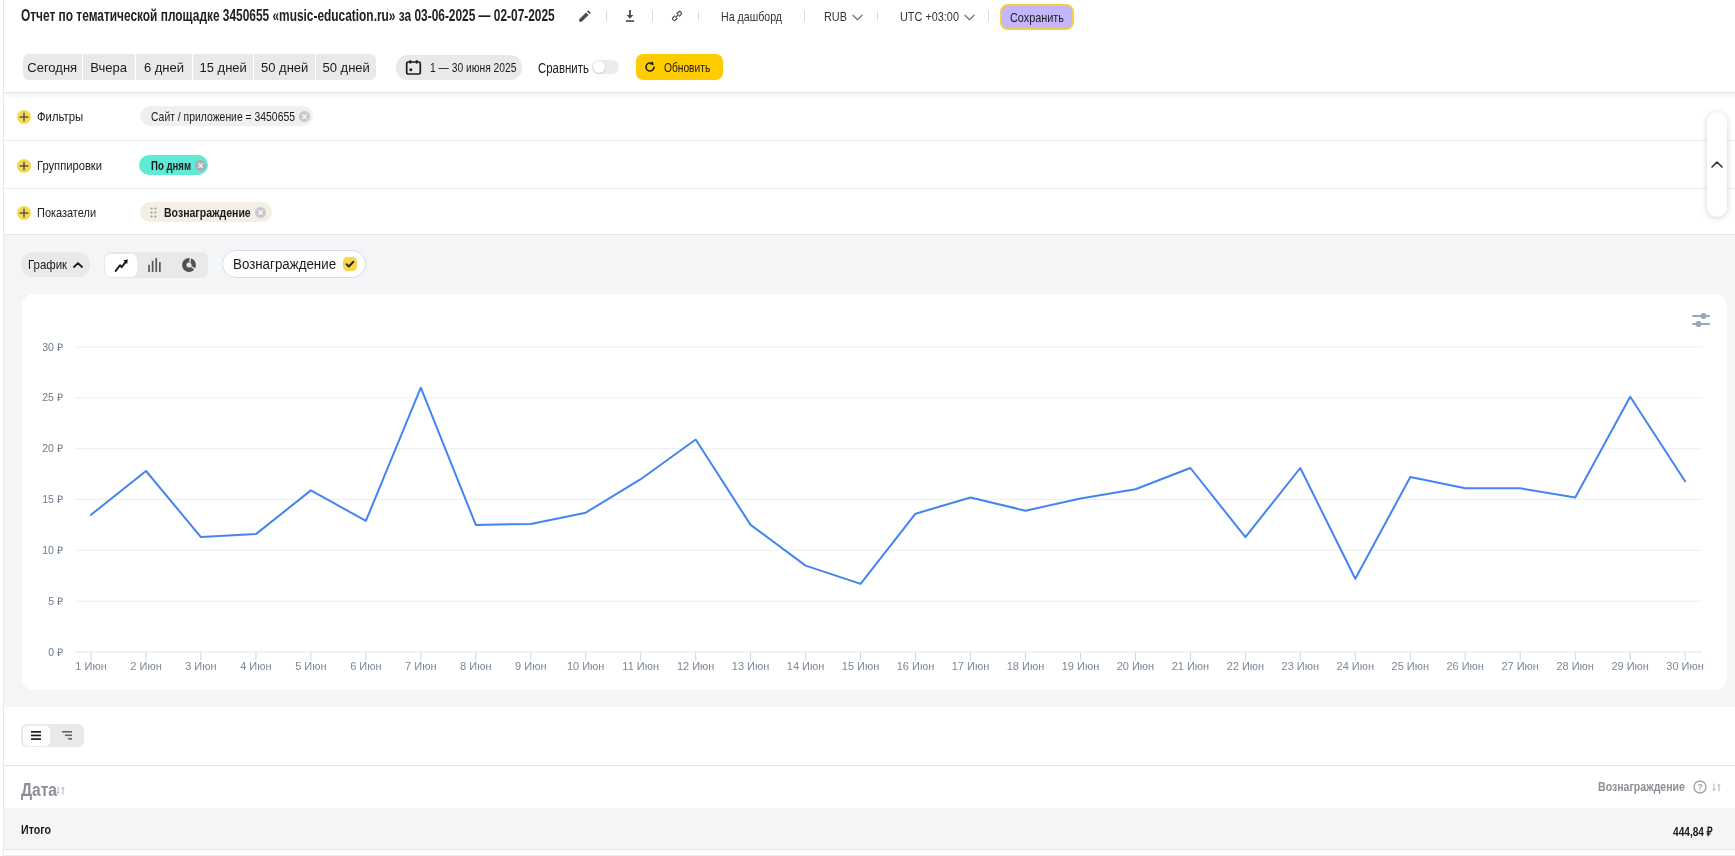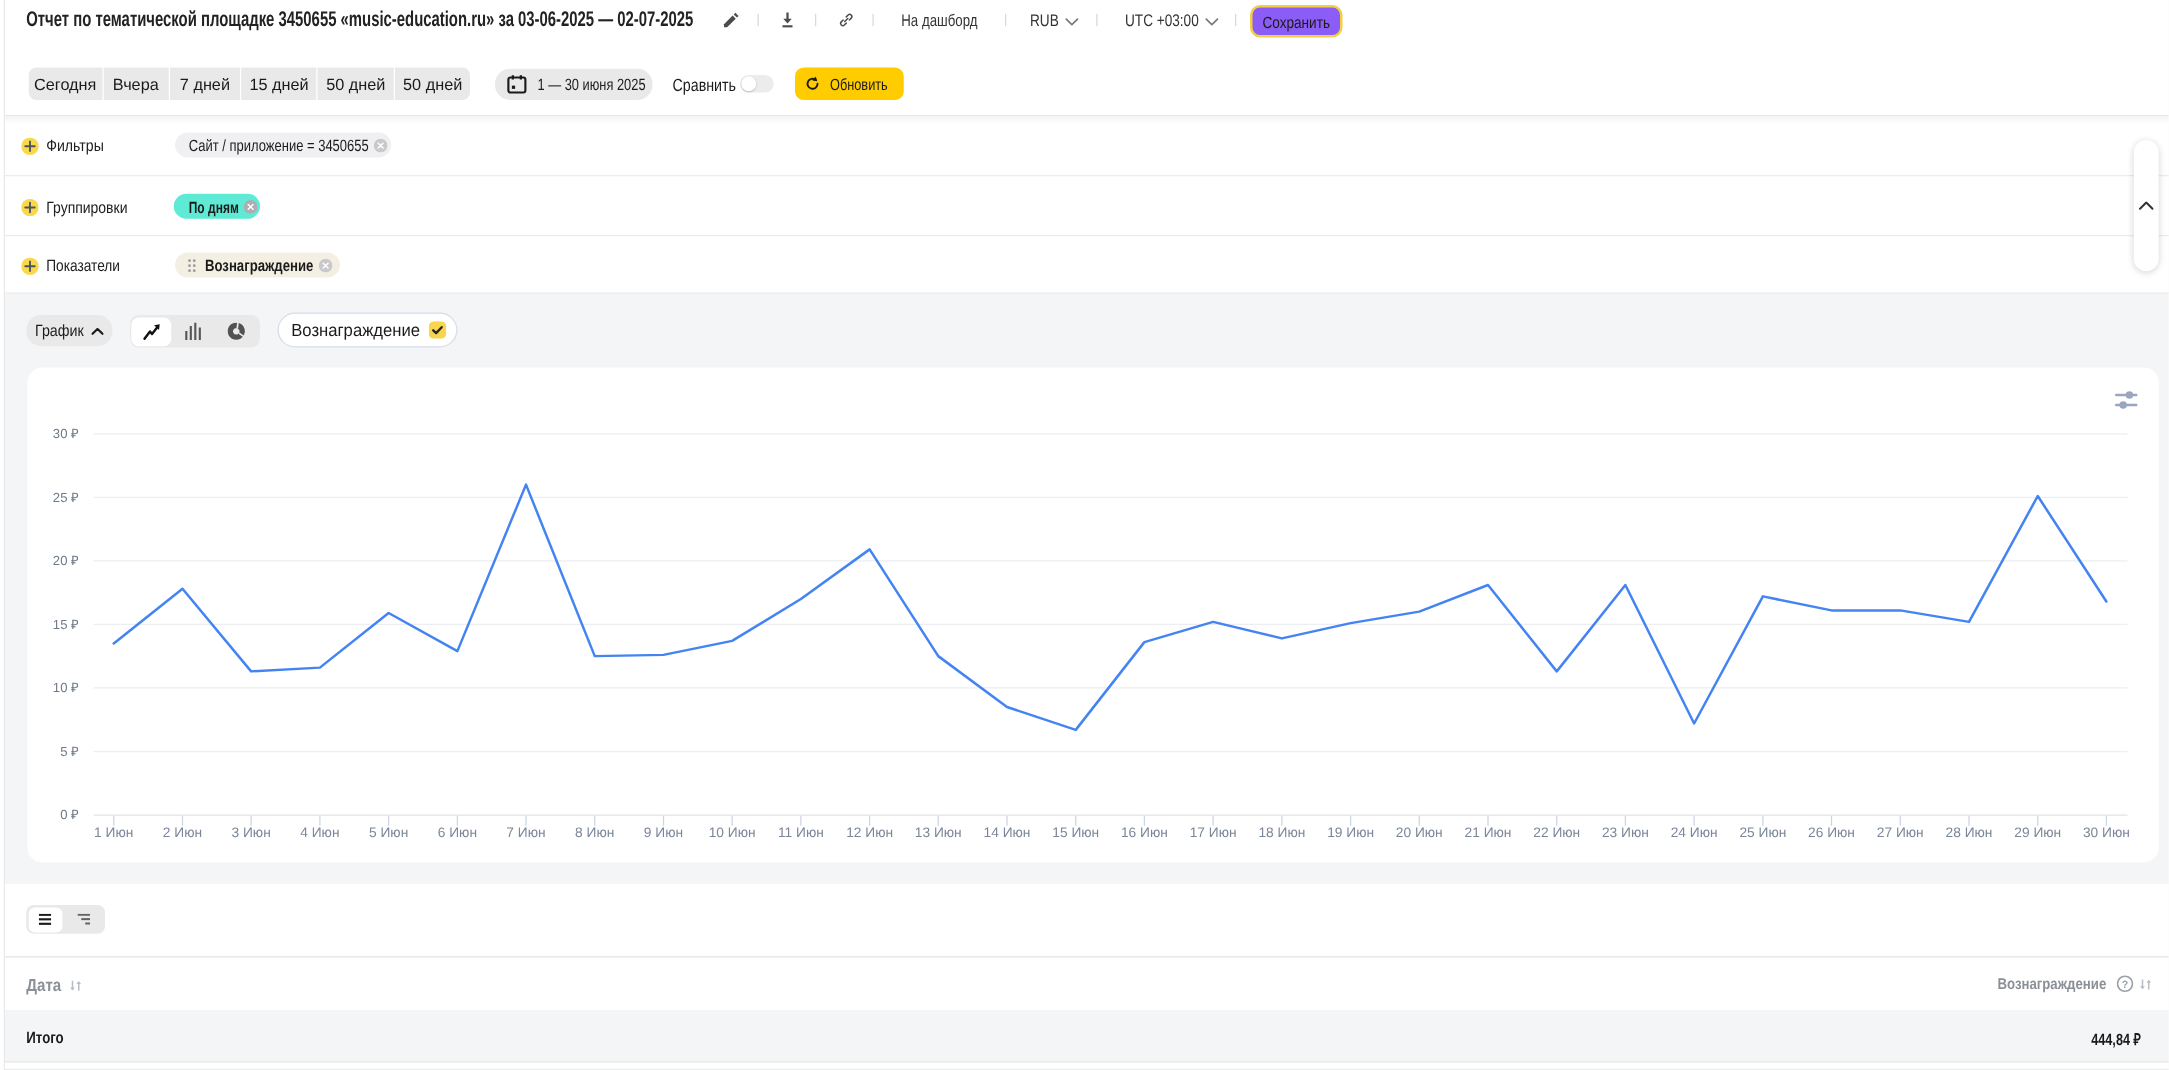--- a/index.html
+++ b/index.html
@@ -35,30 +35,30 @@
     </svg>
   </div>
 <div class="sep" style="left:877px"></div>
 <div class="abs flex" style="left:900px;top:9px;font-size:13.5px;color:#333">
     <span style="display:inline-block;width:59px;white-space:nowrap"><span style="display:inline-block;transform:scaleX(0.806);transform-origin:0 50%;white-space:nowrap">UTC +03:00</span></span>
     <svg width="11" height="7" viewBox="0 0 11 7" style="margin-left:5px;margin-top:1px">
       <path d="M1 1.3 L5.5 5.7 L10 1.3" fill="none" stroke="#7b7b7b" stroke-width="1.4" stroke-linecap="round" stroke-linejoin="round"></path>
     </svg>
   </div>
 <div class="sep" style="left:988px"></div>
-<div class="abs flex" style="left:1000px;top:4px;width:74px;height:26px;background:#8b5cf6;border:2px solid #f3cf45;border-radius:8px;justify-content:center;font-size:13px">
+<div class="abs flex" style="left:1000px;top:4px;width:74px;height:26px;background:#c4b5fd;border:2px solid #f3cf45;border-radius:8px;justify-content:center;font-size:13px">
     <span style="display:inline-block;width:54px;white-space:nowrap"><span style="display:inline-block;transform:scaleX(0.836);transform-origin:0 50%;white-space:nowrap">Сохранить</span></span>
   </div>
 
 <div class="abs flex" style="left:22.8px;top:54px;height:26px">
   <div class="gbtn" style="width:58.8px;height:26px;border-radius:6px 0 0 6px">Сегодня</div>
     <div style="width:1px"></div>
   <div class="gbtn" style="width:52.1px;height:26px;border-radius:0">Вчера</div>
     <div style="width:1px"></div>
-  <div class="gbtn" style="width:56.5px;height:26px;border-radius:0">7 дней</div>
+  <div class="gbtn" style="width:56.5px;height:26px;border-radius:0">6 дней</div>
     <div style="width:1px"></div>
   <div class="gbtn" style="width:60px;height:26px;border-radius:0">15 дней</div>
     <div style="width:1px"></div>
   <div class="gbtn" style="width:61px;height:26px;border-radius:0">50 дней</div>
     <div style="width:1px"></div>
   <div class="gbtn" style="width:59.9px;height:26px;border-radius:0 6px 6px 0">50 дней</div>
 </div>
 <div class="abs gbtn flex" style="left:396px;top:55px;width:126px;height:25px;justify-content:flex-start;padding-left:9px">
     <svg width="17" height="17" viewBox="0 0 17 17" style="margin-right:8px;flex:none">
       <rect x="1.7" y="3" width="13.6" height="12" rx="1.6" fill="none" stroke="#1b1b1b" stroke-width="1.7"></rect>
@@ -284,21 +284,21 @@
         <g fill="#626262">
           <rect x="0" y="0" width="10" height="1.6"></rect>
           <rect x="3" y="3.5" width="7" height="1.6"></rect>
           <rect x="6.2" y="7" width="3.8" height="1.6"></rect>
         </g>
       </svg>
     </div>
 </div>
 
 <div class="abs" style="left:4px;top:765px;width:1731px;height:1px;background:#e2e2e2"></div>
-<div class="abs flex" style="left:21px;top:780px;color:#8b9097;font-weight:700;font-size:14px">
+<div class="abs flex" style="left:21px;top:780px;color:#8b9097;font-weight:700;font-size:18px">
     <span style="display:inline-block;width:25px;white-space:nowrap"><span style="display:inline-block;transform:scaleX(0.864);transform-origin:0 50%;white-space:nowrap">Дата</span></span>
     <span style="margin-left:9px;display:inline-flex">
       <svg width="11" height="11" viewBox="0 0 11 11">
         <g stroke="#b9bdc4" stroke-width="1.2" fill="#b9bdc4">
           <line x1="3" y1="1.5" x2="3" y2="8.5"></line>
           <path d="M1.1 6.9 L3 9.3 L4.9 6.9 Z" stroke="none"></path>
           <line x1="8" y1="2.5" x2="8" y2="9.5"></line>
           <path d="M6.1 4.1 L8 1.7 L9.9 4.1 Z" stroke="none"></path>
         </g>
       </svg>

